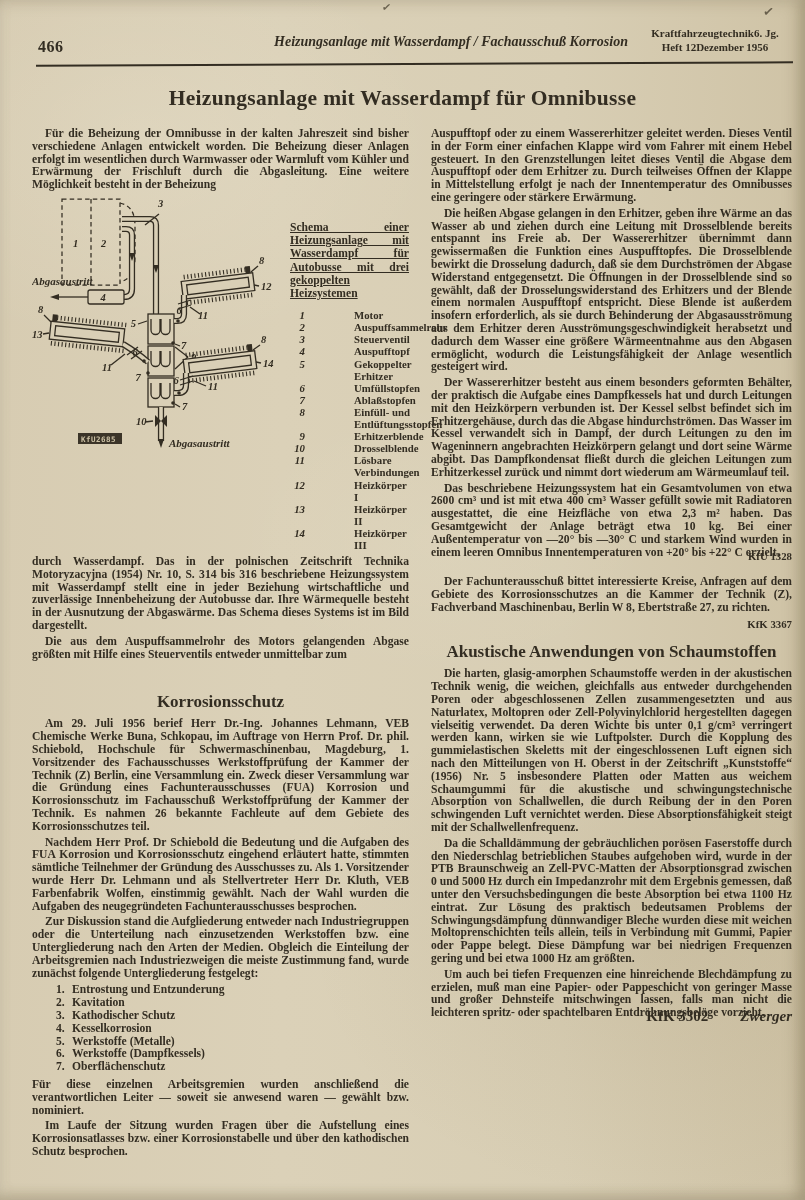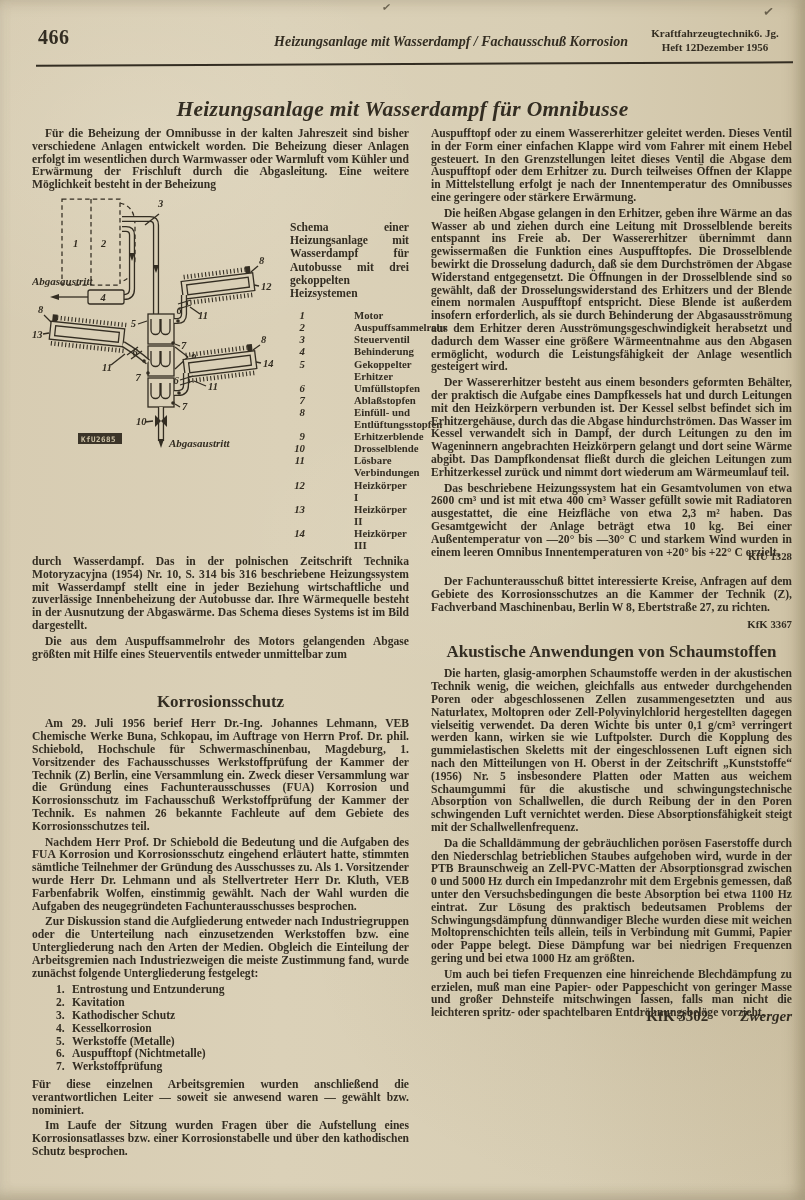--- a/index.html
+++ b/index.html
@@ -11,41 +11,41 @@
       radial-gradient(ellipse 300px 200px at 55% 45%, rgba(255,250,235,.08), transparent 70%),
       linear-gradient(90deg,#d7ccb2 0%,#dbd1b8 35%,#d8ceb4 70%,#cfc3a6 100%);
     box-shadow:inset -7px 0 16px rgba(90,74,44,.28), inset 0 -5px 12px rgba(90,74,44,.16), inset 3px 0 8px rgba(255,250,235,.25);
     color:#332d22;
     font-family:"Liberation Serif","DejaVu Serif",serif;
     font-weight:bold;
   }
   .pm{position:absolute;font-size:11px;color:rgba(70,62,45,.75);transform:rotate(8deg);}
   
   .hdr{position:absolute;left:36px;right:14px;top:26px;height:36px;}
-  .pagenum{position:absolute;left:2px;top:0;font-size:20px;letter-spacing:.5px;}
+  .pagenum{position:absolute;left:2px;top:12px;font-size:16px;letter-spacing:.5px;}
   .running{position:absolute;left:200px;top:8px;width:430px;text-align:center;font-style:italic;font-size:14px;}
   .issue{position:absolute;right:0;top:0;width:152px;font-size:11px;line-height:14px;}
   .issue .r{display:flex;justify-content:center;}
   .rule{position:absolute;left:36px;right:12px;top:63px;height:2px;background:#332d22;transform:rotate(-.25deg);}
-  h1{position:absolute;left:0;right:0;top:86px;margin:11px;text-align:center;font-size:21.5px;font-weight:bold;letter-spacing:.3px;font-style:italic;}
+  h1{position:absolute;left:0;right:0;top:86px;margin:0;text-align:center;font-size:21.5px;font-weight:bold;letter-spacing:.3px;}
   
   .col{position:absolute;top:128px;font-size:11.6px;line-height:12.8px;}
   .colL{left:32px;width:377px;}
   .colR{left:431px;width:361px;}
   p{margin:0 0 3px;text-align:justify;hyphens:auto;}
   p.ind{text-indent:13px;}
   h2{font-size:17px;line-height:19px;text-align:center;font-weight:bold;margin:12px 0 7px;}
   .credit{font-size:10.8px;text-align:right;margin:-12.8px 0 6px;}
   .credit.own{margin-top:0;}
   .creditline{display:flex;justify-content:flex-end;gap:32px;font-size:15px;margin-top:-12.8px;}
   .it{font-style:italic;}
   
   .figure{display:flex;margin:5px 0 5px;}
   .figright{width:119px;margin-left:6px;padding-top:24px;}
-  .caption{font-size:11.6px;line-height:13.2px;text-align:justify;}
+  .caption{font-size:11.6px;line-height:13.2px;text-align:justify;text-decoration:underline;}
   .legend{margin-top:9px;font-size:10.8px;line-height:12.1px;}
   .lrow{display:flex;}
   .ln{width:15px;text-align:right;margin-right:5px;font-style:italic;flex:none;}
   .lt{flex:1;margin-left:44px;}
   
   .olist{margin:4px 0 5px 24px;}
   .orow{display:flex;}
   .on{width:16px;flex:none;}
   
   .diag{flex:none;}
@@ -218,21 +218,21 @@
           <div class="lrow">
               <span class="ln">2</span>
               <span class="lt">Auspuffsammelrohr</span>
             </div>
           <div class="lrow">
               <span class="ln">3</span>
               <span class="lt">Steuerventil</span>
             </div>
           <div class="lrow">
               <span class="ln">4</span>
-              <span class="lt">Behinderung</span>
+              <span class="lt">Auspufftopf</span>
             </div>
           <div class="lrow">
               <span class="ln">5</span>
               <span class="lt">Gekoppelter Erhitzer</span>
             </div>
           <div class="lrow">
               <span class="ln">6</span>
               <span class="lt">Umfüllstopfen</span>
             </div>
           <div class="lrow">
@@ -294,25 +294,25 @@
       <div class="orow">
           <span class="on">4.</span>
           <span>Kesselkorrosion</span>
         </div>
       <div class="orow">
           <span class="on">5.</span>
           <span>Werkstoffe (Metalle)</span>
         </div>
       <div class="orow">
           <span class="on">6.</span>
-          <span>Auspufftopf (Nichtmetalle)</span>
+          <span>Werkstoffe (Dampfkessels)</span>
         </div>
       <div class="orow">
           <span class="on">7.</span>
-          <span>Werkstoffprüfung</span>
+          <span>Oberflächenschutz</span>
         </div>
     </div>
     <p>Für diese einzelnen Arbeitsgremien wurden anschließend die verantwortlichen Leiter — soweit sie anwesend waren — gewählt bzw. nominiert.</p>
     <p class="ind">Im Laufe der Sitzung wurden Fragen über die Aufstellung eines Korrosionsatlasses bzw. einer Korrosionstabelle und über den kathodischen Schutz besprochen.</p>
   </div>
 
   <div class="col colR">
     <p>Auspufftopf oder zu einem Wassererhitzer geleitet werden. Dieses Ventil in der Form einer einfachen Klappe wird vom Fahrer mit einem Hebel gesteuert. In den Grenzstellungen leitet dieses Ventil die Abgase dem Auspufftopf oder dem Erhitzer zu. Durch teilweises Öffnen der Klappe in Mittelstellung erfolgt je nach der Innentemperatur des Omnibusses eine geringere oder stärkere Erwärmung.</p>
     <p class="ind">Die heißen Abgase gelangen in den Erhitzer, geben ihre Wärme an das Wasser ab und ziehen durch eine Leitung mit Drosselblende bereits entspannt ins Freie ab. Der Wassererhitzer übernimmt dann gewissermaßen die Funktion eines Auspufftopfes. Die Drosselblende bewirkt die Drosselung dadurch, daß sie dem Durchströmen der Abgase Widerstand entgegensetzt. Die Öffnungen in der Drosselblende sind so gewählt, daß der Drosselungswiderstand des Erhitzers und der Blende einem normalen Auspufftopf entspricht. Diese Blende ist außerdem insofern erforderlich, als sie durch Behinderung der Abgasausströmung aus dem Erhitzer deren Ausströmungsgeschwindigkeit herabsetzt und dadurch dem Wasser eine größere Wärmeentnahme aus den Abgasen ermöglicht, wodurch die Leistungsfähigkeit der Anlage wesentlich gesteigert wird.</p>
     <p class="ind">Der Wassererhitzer besteht aus einem besonders geformten Behälter, der praktisch die Aufgabe eines Dampfkessels hat und durch Leitungen mit den Heizkörpern verbunden ist. Der Kessel selbst befindet sich im Erhitzergehäuse, durch das die Abgase hindurchströmen. Das Wasser im Kessel verwandelt sich in Dampf, der durch Leitungen zu den im Wageninnern angebrachten Heizkörpern gelangt und dort seine Wärme abgibt. Das Dampfkondensat fließt durch die gleichen Leitungen zum Erhitzerkessel zurück und nimmt dort wiederum am Wärmeumlauf teil.</p>

